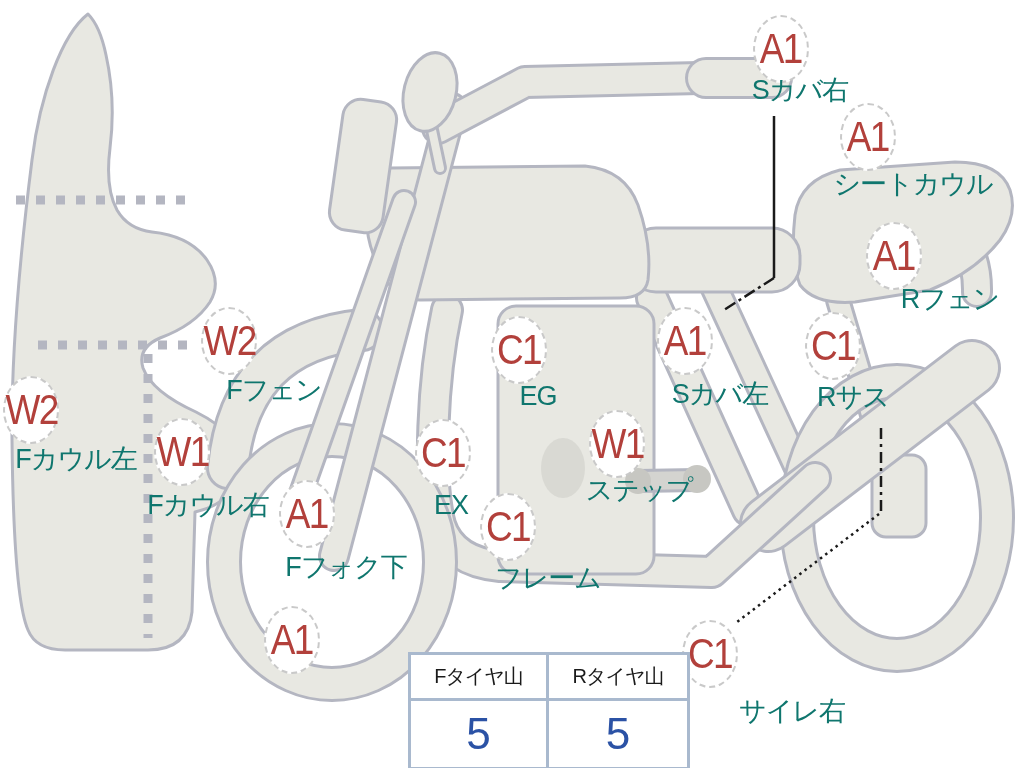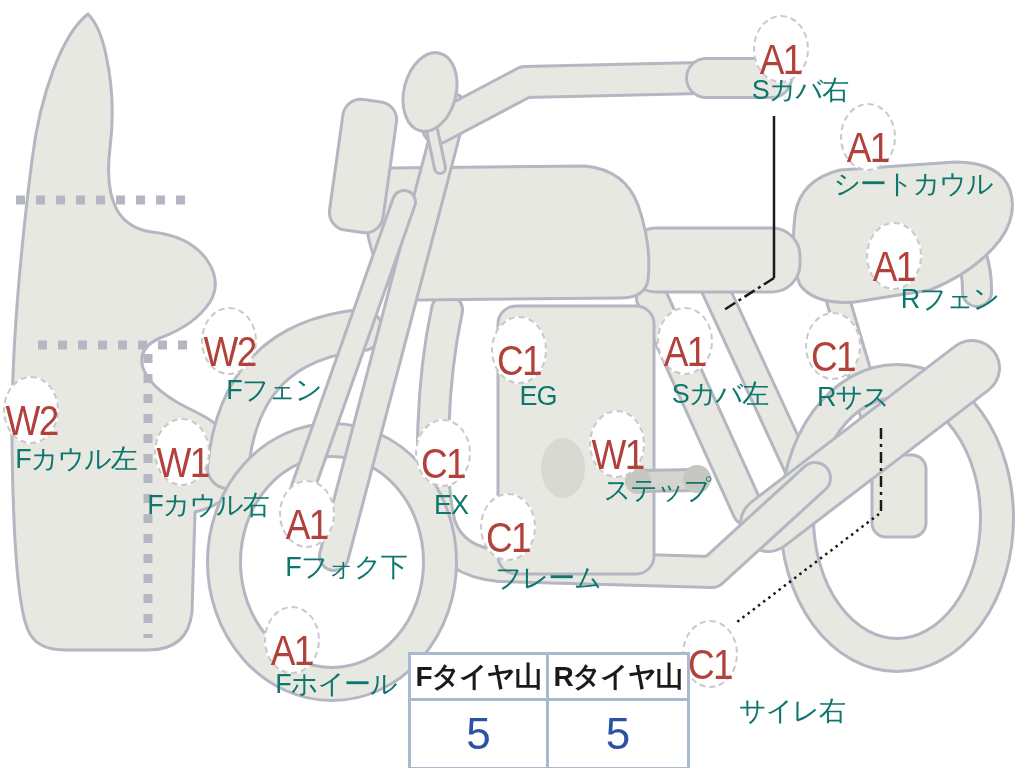--- a/index.html
+++ b/index.html
@@ -4,33 +4,33 @@
 <style>
   html,body{margin:0;padding:0;background:#ffffff;}
   #stage{position:relative;width:1024px;height:768px;background:#ffffff;overflow:hidden;
          font-family:"Liberation Sans",sans-serif;}
   #bike-svg{position:absolute;left:0;top:0;}
 
   
   .bubble{position:absolute;width:52px;height:64px;background:#ffffff;
           border:2px dashed #c9c9c9;border-radius:50%;
           transform:translate(-50%,-50%);
-          display:flex;align-items:flex-end;justify-content:center;}
+          display:flex;align-items:center;justify-content:center;}
   .code{color:#b2403b;font-size:42px;font-weight:500;line-height:1;
         transform:scaleX(.88);letter-spacing:-2px;white-space:nowrap;}
   .mlabel{position:absolute;transform:translate(-50%,-50%);
           color:#0f766e;font-size:27px;font-weight:500;line-height:1;
           white-space:nowrap;letter-spacing:-1px;}
 
   
   .tire-table{position:absolute;left:408px;top:652px;width:276px;height:112px;
               display:grid;grid-template-columns:1fr 1fr;grid-template-rows:46px 1fr;
               background:#ffffff;border:3px solid #a9b9ce;}
   .tire-table .cell{display:flex;align-items:center;justify-content:center;}
-  .tt-h{border-bottom:3px solid #a9b9ce;color:#1a1a1a;font-size:28px;font-weight:700;
+  .tt-h{border-bottom:3px solid #a9b9ce;color:#1a1a1a;font-size:20px;font-weight:400;
         letter-spacing:-1px;}
   .tt-h.first,.tt-v.first{border-right:3px solid #a9b9ce;}
   .tt-v{color:#2b52a5;font-size:44px;font-weight:500;}
 </style>
 </head>
 <body>
 
 <div id="stage">
 
   <svg id="bike-svg" width="1024" height="768" viewBox="0 0 1024 768">
@@ -174,41 +174,40 @@
   <div class="mlabel" style="left:208px;top:505px">Fカウル右</div>
 
   <div class="bubble" style="left:307px;top:514px">
       <span class="code">A1</span>
     </div>
   <div class="mlabel" style="left:346px;top:567px">Fフォク下</div>
 
   <div class="bubble" style="left:292px;top:640px">
       <span class="code">A1</span>
     </div>
-  <div class="mlabel" style="left:336px;top:684px">Fホイール</div>
 
   <div class="bubble" style="left:519px;top:350px">
       <span class="code">C1</span>
     </div>
   <div class="mlabel" style="left:538px;top:396px">EG</div>
 
   <div class="bubble" style="left:443px;top:453px">
       <span class="code">C1</span>
     </div>
   <div class="mlabel" style="left:451px;top:505px">EX</div>
 
   <div class="bubble" style="left:508px;top:527px">
       <span class="code">C1</span>
     </div>
   <div class="mlabel" style="left:548px;top:578px">フレーム</div>
 
   <div class="bubble" style="left:617px;top:444px">
       <span class="code">W1</span>
     </div>
-  <div class="mlabel" style="left:657px;top:490px">ステップ</div>
+  <div class="mlabel" style="left:639px;top:490px">ステップ</div>
 
   <div class="bubble" style="left:685px;top:341px">
       <span class="code">A1</span>
     </div>
   <div class="mlabel" style="left:720px;top:394px">Sカバ左</div>
 
   <div class="bubble" style="left:833px;top:346px">
       <span class="code">C1</span>
     </div>
   <div class="mlabel" style="left:853px;top:397px">Rサス</div>

